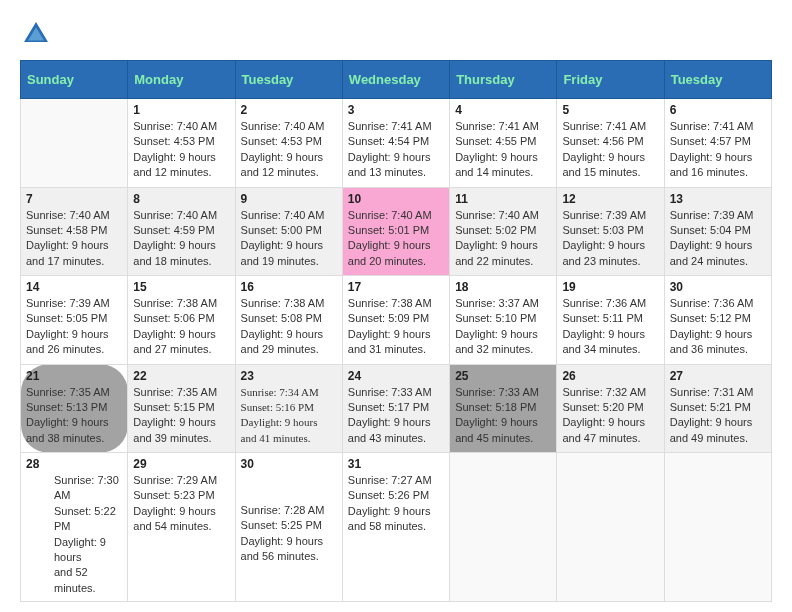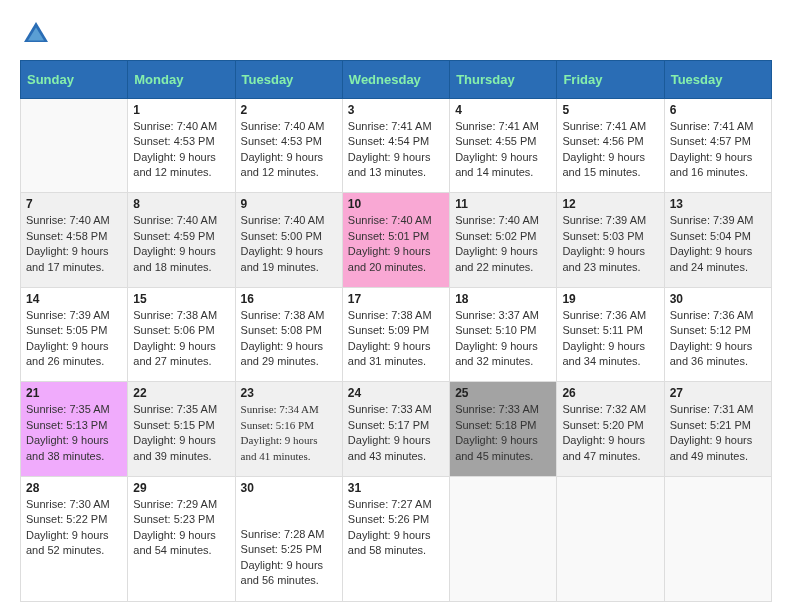--- a/index.html
+++ b/index.html
@@ -279,21 +279,21 @@
           </td>
           <td>
             <span class="day-num">30</span>
             <div class="cell-text" style="white-space: pre-line;">Sunrise: 7:36 AM
 Sunset: 5:12 PM
 Daylight: 9 hours
 and 36 minutes.</div>
           </td>
         </tr>
         <tr>
-          <td style="background: #f0abfc;">
+          <td style="background: #a3a3a3; border-radius: 28px;">
             <span class="day-num">21</span>
             <div class="cell-text" style="white-space: pre-line;">Sunrise: 7:35 AM
 Sunset: 5:13 PM
 Daylight: 9 hours
 and 38 minutes.</div>
           </td>
           <td style="background: rgb(240, 240, 240);">
             <span class="day-num">22</span>
             <div class="cell-text" style="white-space: pre-line;">Sunrise: 7:35 AM
 Sunset: 5:15 PM
@@ -332,21 +332,21 @@
             <span class="day-num">27</span>
             <div class="cell-text" style="white-space: pre-line;">Sunrise: 7:31 AM
 Sunset: 5:21 PM
 Daylight: 9 hours
 and 49 minutes.</div>
           </td>
         </tr>
         <tr>
           <td>
             <span class="day-num">28</span>
-            <div class="cell-text" style="white-space: pre-line;">Sunrise: 7:30 AM
+            <div class="cell-text" style="white-space: pre-line; margin-left: 28px;">Sunrise: 7:30 AM
 Sunset: 5:22 PM
 Daylight: 9 hours
 and 52 minutes.</div>
           </td>
           <td>
             <span class="day-num">29</span>
             <div class="cell-text" style="white-space: pre-line;">Sunrise: 7:29 AM
 Sunset: 5:23 PM
 Daylight: 9 hours
 and 54 minutes.</div>

